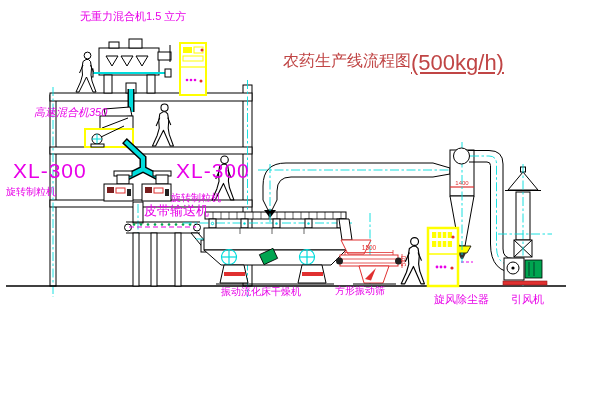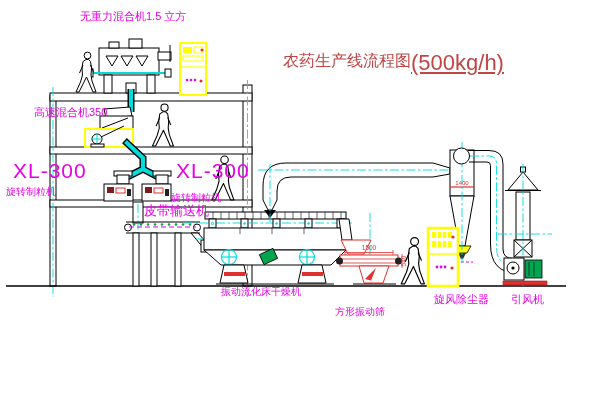--- a/index.html
+++ b/index.html
@@ -285,30 +285,30 @@
   <use xlink:href="#person" href="#person" transform="translate(224,201) scale(1.1)"></use>
   <use xlink:href="#person" href="#person" transform="translate(414,285) scale(1.16)"></use>
 </svg>
 
 <div class="title-wrap">
   <span class="title-cn">农药生产线流程图</span>
   <span class="title-cap">(500kg/h)</span>
 </div>
 
 <div class="lbl" style="left:80px;top:11px;font-size:11px;">无重力混合机1.5 立方</div>
-<div class="lbl" style="left:34px;top:107px;font-size:11px;">高速混合机350</div>
+<div class="lbl" style="left:34px;top:107px;font-size:11px;font-style:italic;">高速混合机350</div>
 
 <div class="lbl" style="left:13px;top:160px;font-size:21px;letter-spacing:1px;">XL-300</div>
 <div class="lbl" style="left:6px;top:187px;font-size:10px;">旋转制粒机</div>
 
 <div class="lbl" style="left:176px;top:160px;font-size:21px;letter-spacing:1px;">XL-300</div>
 <div class="lbl" style="left:171px;top:193px;font-size:10px;">旋转制粒机</div>
 
 <div class="lbl" style="left:144px;top:204px;font-size:13px;">皮带输送机</div>
 
 <div class="lbl" style="left:221px;top:287px;font-size:10px;">振动流化床干燥机</div>
 
-<div class="lbl" style="left:335px;top:286px;font-size:10px;margin-top:21px;">方形振动筛</div>
+<div class="lbl" style="left:335px;top:286px;font-size:10px;">方形振动筛</div>
 
 <div class="lbl" style="left:434px;top:294px;font-size:11px;">旋风除尘器</div>
 <div class="lbl" style="left:511px;top:294px;font-size:11px;">引风机</div>
 
 </div>
 
 </body></html>

